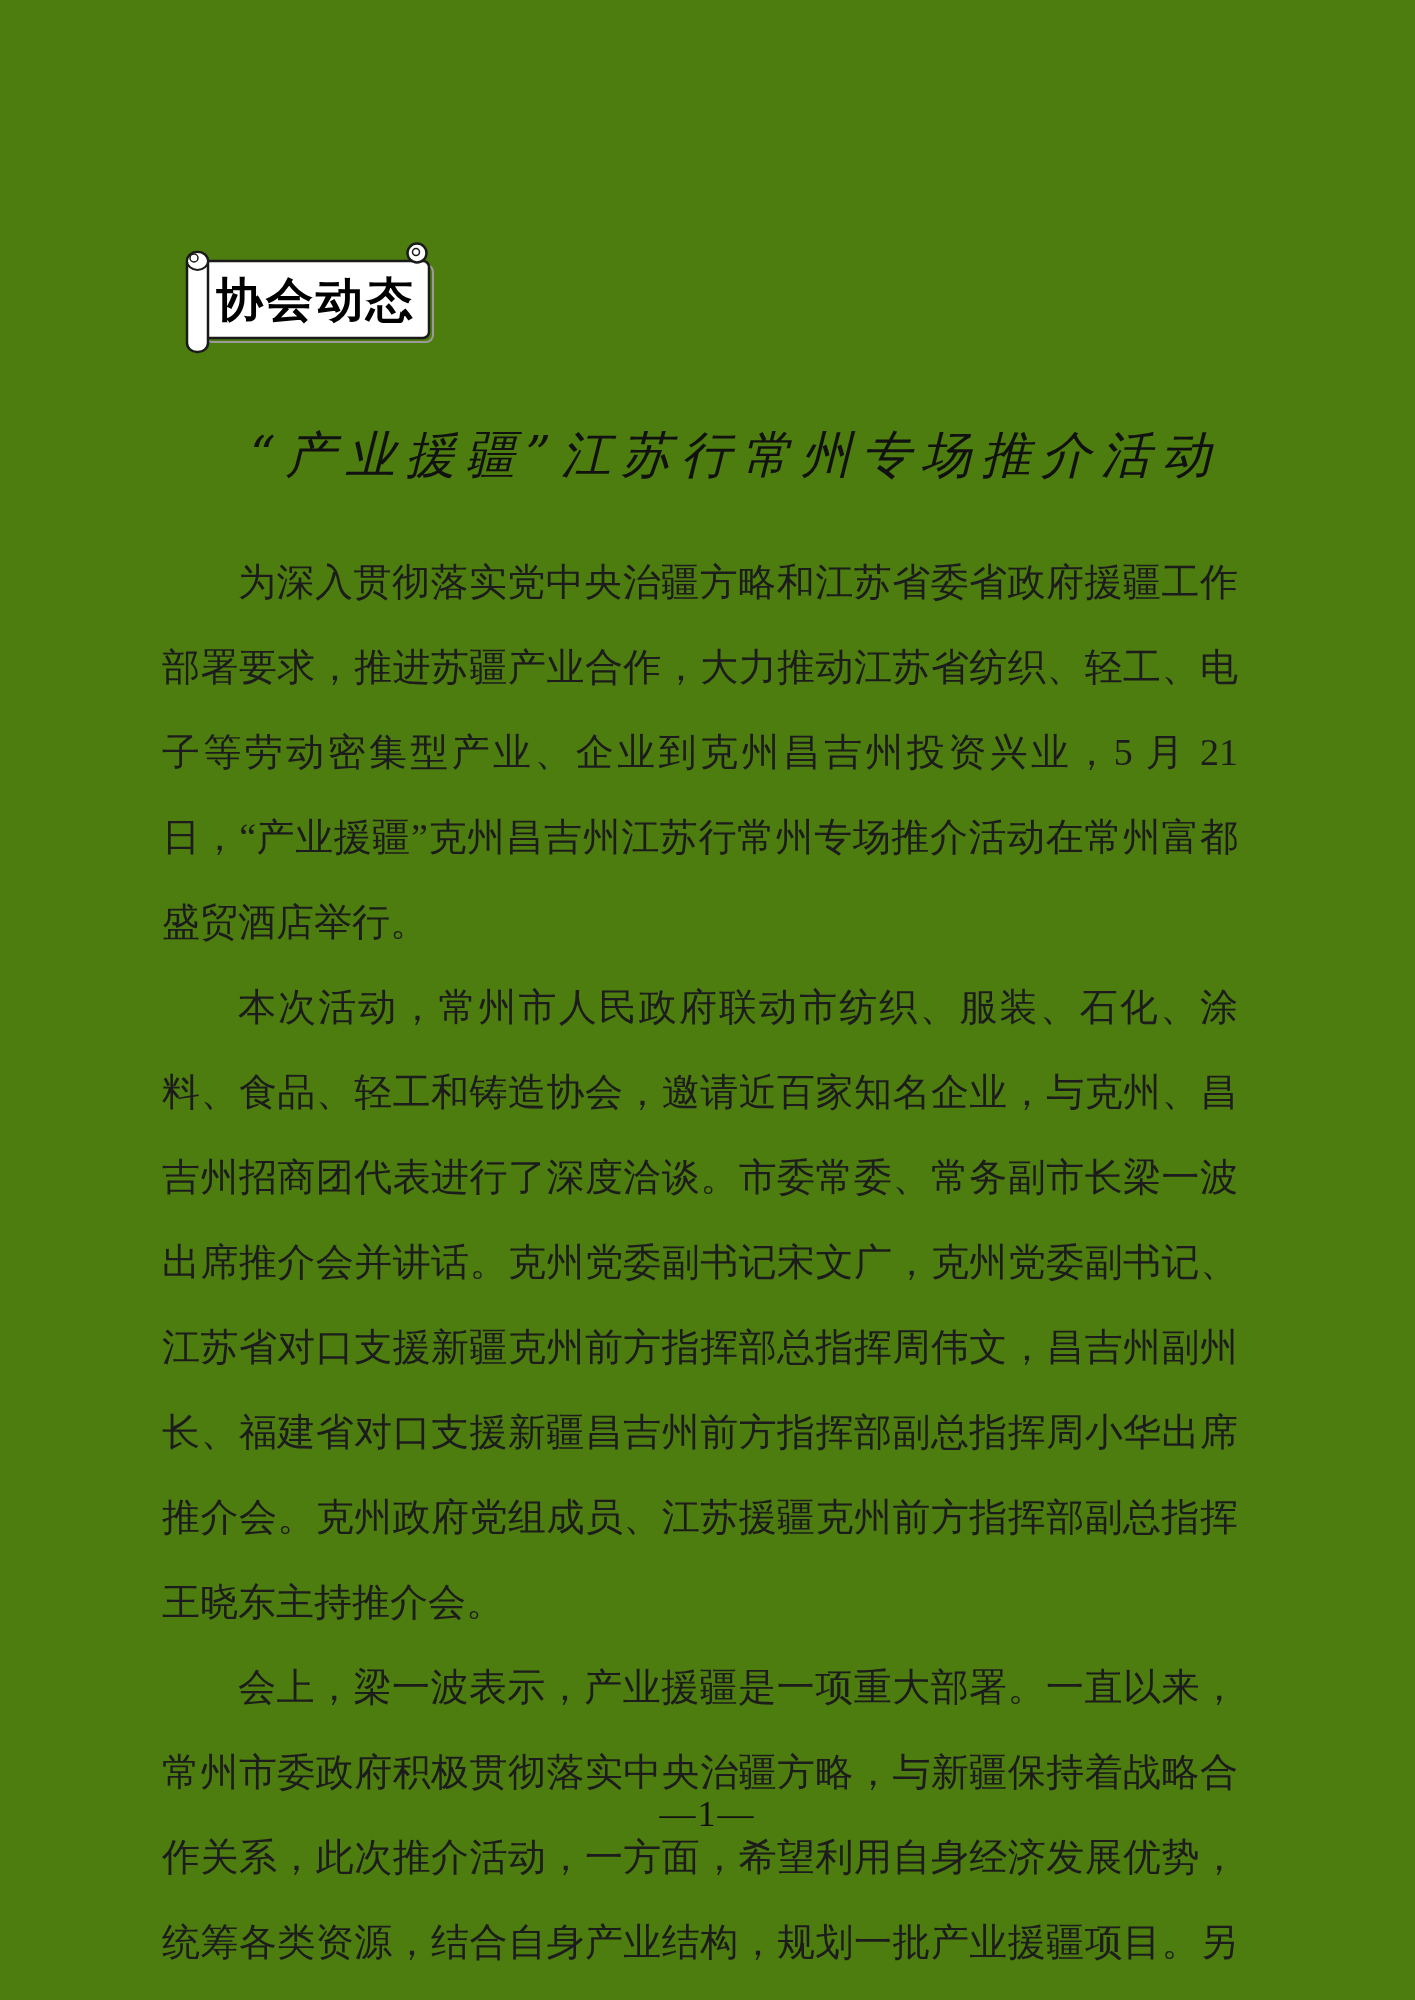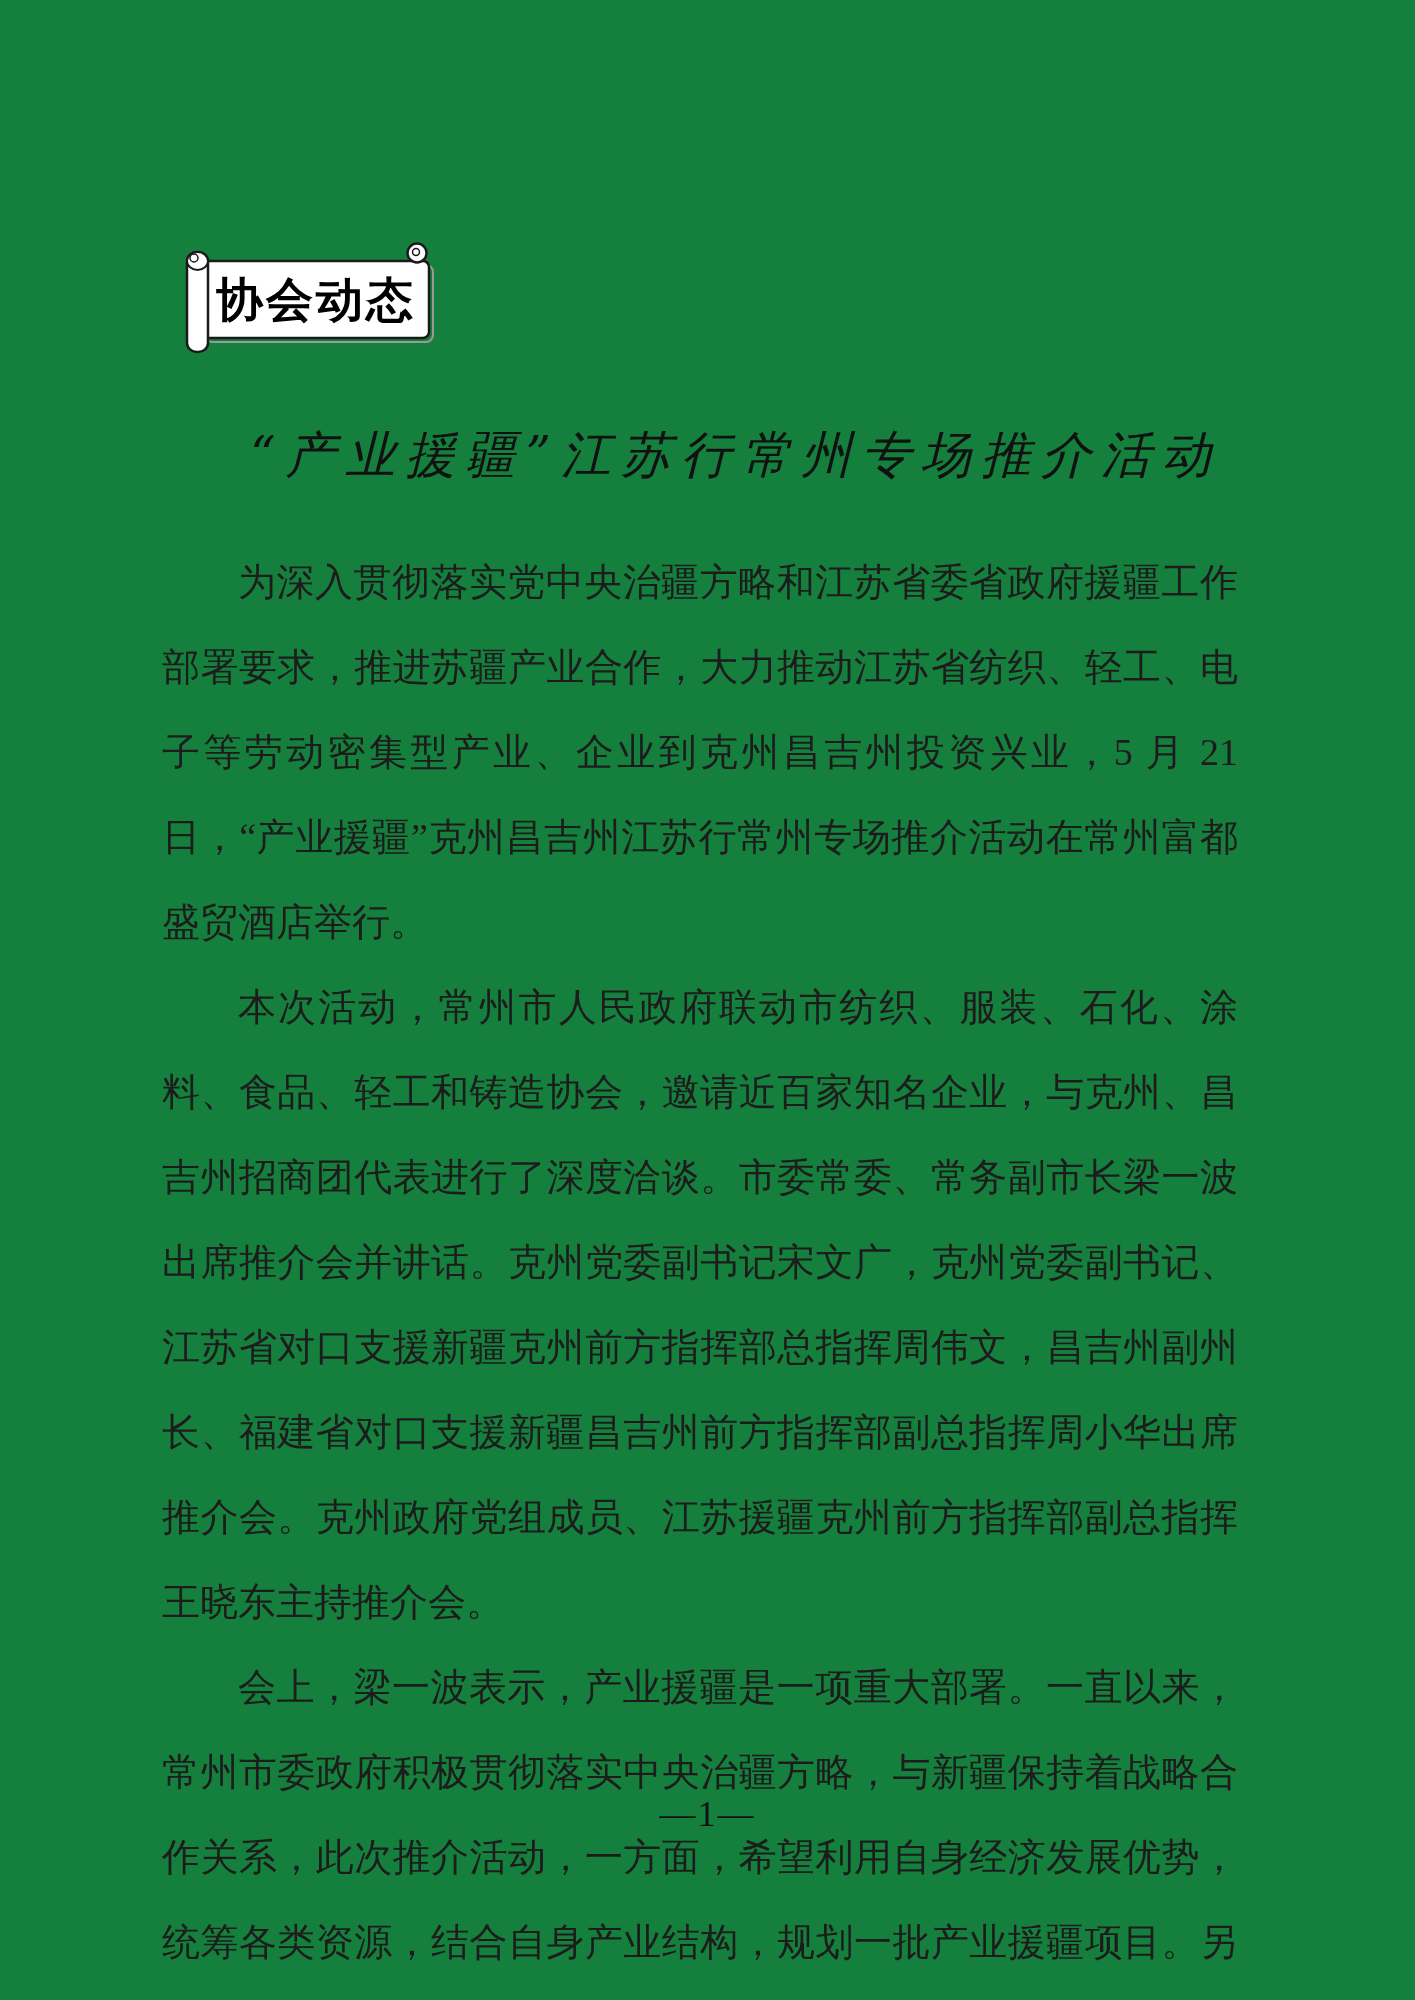--- a/index.html
+++ b/index.html
@@ -9,21 +9,21 @@
   body {
     width: 1415px;
     height: 2000px;
     background: #e8e8e8;
     font-family: "Liberation Serif", serif;
   }
   .page {
     position: relative;
     width: 1415px;
     height: 2000px;
-    background: #15803d;
+    background: #4d7c0f;
     overflow: hidden;
     color: #1c1c1c;
   }
 
   
   .banner {
     position: absolute;
     left: 145px;
     top: 236px;
     width: 292px;

